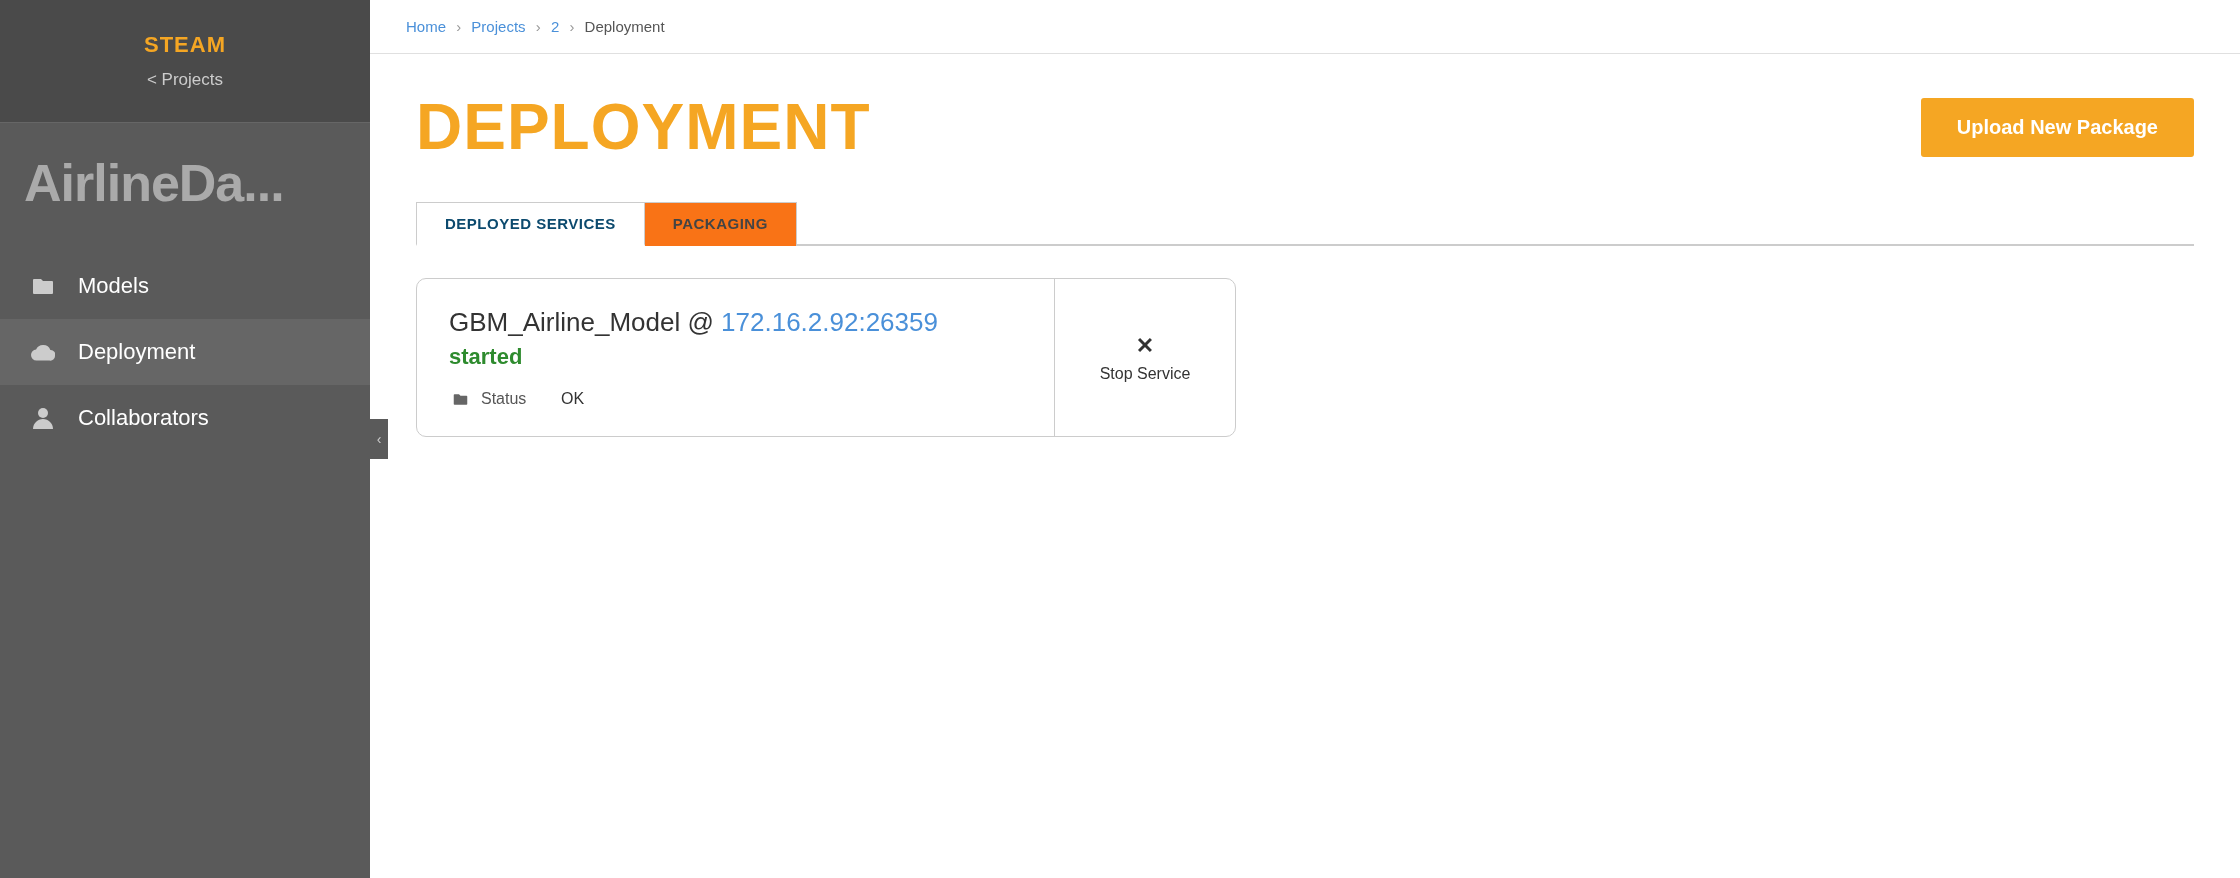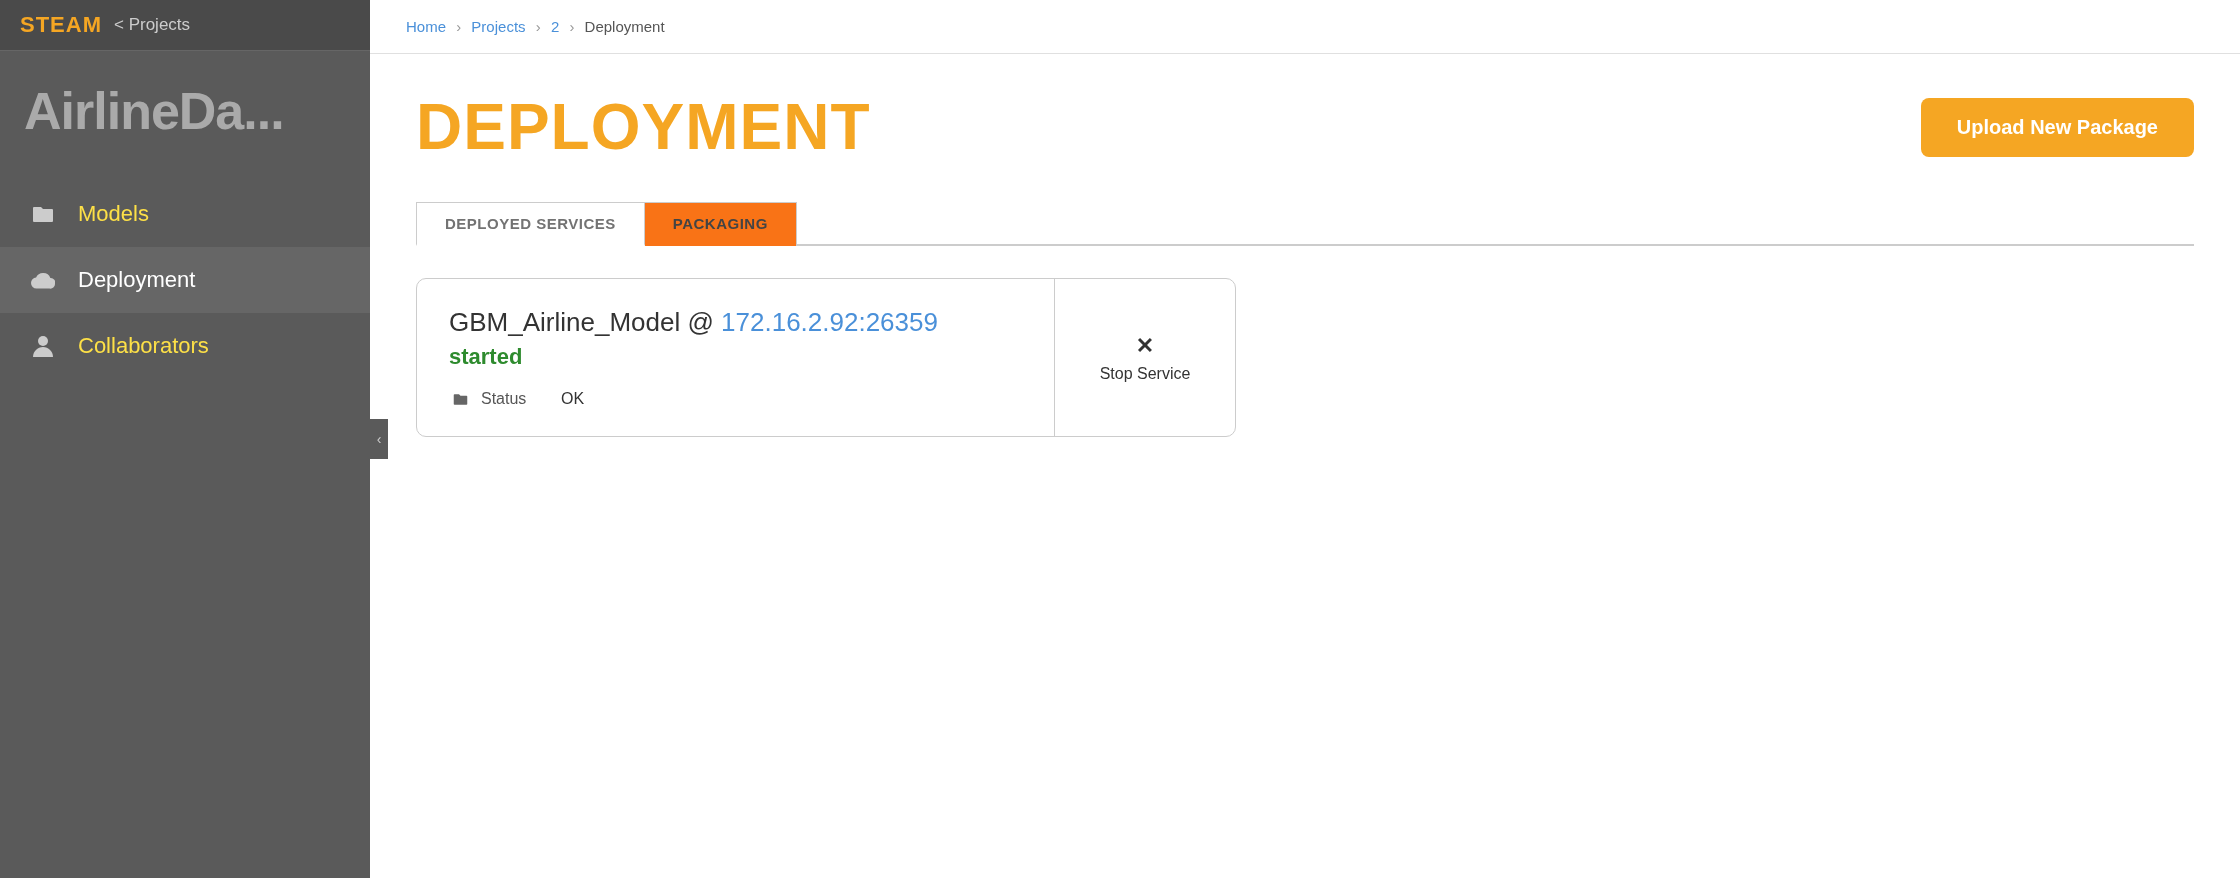--- a/index.html
+++ b/index.html
@@ -10,25 +10,26 @@
       width: 370px;
       min-width: 370px;
       background: #5a5a5a;
       display: flex;
       flex-direction: column;
       position: relative;
       height: 100vh;
     }
     .sidebar-header {
       background: #4a4a4a;
-      padding: 12px 20px;
+      padding: 32px 20px;
       display: flex;
       align-items: center;
       gap: 12px;
       border-bottom: 1px solid #666;
+      flex-direction: column;
     }
     .steam-logo {
       color: #f5a623;
       font-size: 22px;
       font-weight: 900;
       letter-spacing: 1px;
     }
     .projects-back {
       color: #ccc;
       font-size: 17px;
@@ -45,21 +46,21 @@
       flex: 1;
       display: flex;
       flex-direction: column;
       padding-top: 20px;
     }
     .nav-item {
       display: flex;
       align-items: center;
       gap: 20px;
       padding: 20px 28px;
-      color: #fde047;
+      color: #ffffff;
       font-size: 22px;
       cursor: pointer;
       transition: background 0.15s;
     }
     .nav-item.active { background: #666; color: #fff; }
     .nav-icon {
       width: 30px;
       display: flex;
       align-items: center;
       justify-content: center;
@@ -131,21 +132,21 @@
       text-transform: uppercase;
     }
     .upload-btn {
       background: #f5a623;
       color: #fff;
       border: none;
       padding: 18px 36px;
       font-size: 20px;
       font-weight: 600;
       cursor: pointer;
-      border-radius: 8px;
+      border-radius: 3px;
       white-space: nowrap;
     }
 
     
     .tabs {
       display: flex;
       border-bottom: 2px solid #ccc;
       margin-bottom: 32px;
     }
     .tab {
@@ -159,21 +160,21 @@
       border-bottom: none;
       background: #fff;
       color: #444;
       margin-right: -1px;
       position: relative;
       top: 2px;
     }
     .tab.active {
       background: #fff;
       border-bottom: 2px solid #fff;
-      color: #737373;
+      color: #0c4a6e;
       z-index: 1;
     }
     .tab:not(.active) { background: #f97316; }
 
     
     .service-card {
       border: 1px solid #ccc;
       border-radius: 10px;
       display: flex;
       max-width: 820px;

